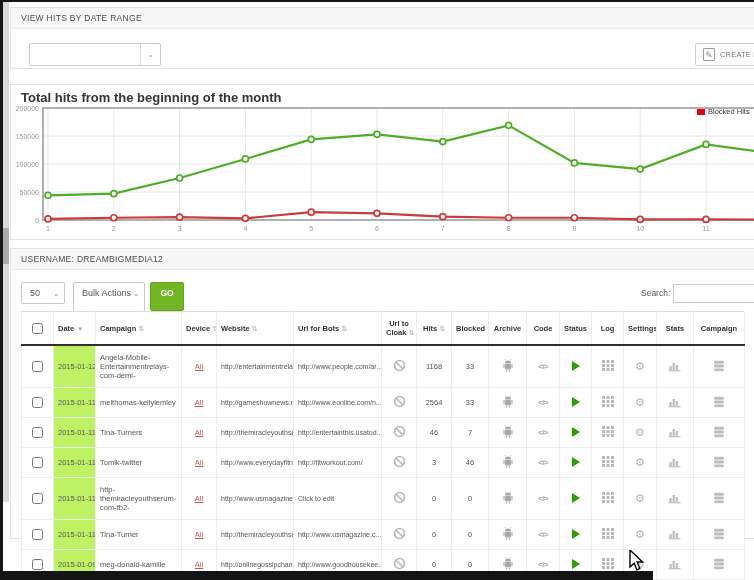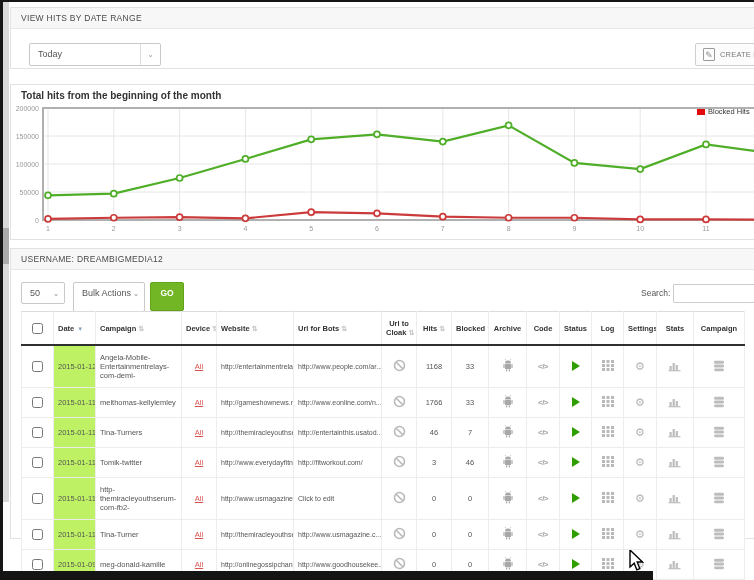--- a/index.html
+++ b/index.html
@@ -33,21 +33,21 @@
   #create-btn {
     position:absolute; left:684px; top:35px; width:150px; height:23px;
     border:1px solid #cfcfcf; border-radius:2px; background:#fcfcfc;
     font-size:7.5px; color:#777; line-height:21px; padding-left:24px; letter-spacing:.2px; white-space:nowrap;
   }
   #create-btn .pic { position:absolute; left:7px; top:4px; width:12px; height:13px; border:1px solid #9a9a9a; border-radius:1px;
     font-size:9px; line-height:12px; color:#8a8a8a; text-align:center; }
 
   
   #chart-panel { top:84px; height:156px; }
-  #chart-title { position:absolute; left:10px; top:5px; font-size:10px; font-weight:bold; color:#333; }
+  #chart-title { position:absolute; left:10px; top:5px; font-size:13px; font-weight:bold; color:#333; }
   #legend { position:absolute; left:686px; top:6px; display:flex; gap:8px; font-size:7.5px; color:#333; white-space:nowrap;margin-top:16px; }
   #legend .sw { display:inline-block; width:8px; height:8px; margin-right:3px; vertical-align:-1px; }
   #chart-svg { position:absolute; left:0; top:19px; }
 
   
   #table-panel { top:248px; height:291px; }
   .go-btn { position:absolute; left:139px; top:33px; width:34px; height:29px; background:#72b626; border:1px solid #62a31c;
     border-radius:2px; color:#fff; font-size:8.5px; font-weight:bold; text-align:center; line-height:20px; }
   #pagesize-select { left:10px; top:33px; width:44px; height:22px; }
   #bulk-select { left:62px; top:33px; width:72px; height:30px; }
@@ -73,21 +73,20 @@
 <body>
 
 <div class="top-edge"></div>
 <div class="left-edge"></div>
 <div class="left-track"></div>
 <div class="left-thumb"></div>
 
 <div class="panel" id="filter-panel">
   <div class="panel-head">VIEW HITS BY DATE RANGE</div>
   <div class="sel" id="date-range-select">
-    <span class="txt">Today</span>
     <span class="chev">⌄</span>
   </div>
   <div id="create-btn">
     <span class="pic">✎</span>
     <span>CREATE NEW CAMPAIGN</span>
   </div>
 </div>
 
 <div class="panel" id="chart-panel">
   <div id="chart-title">Total hits from the beginning of the month</div>
@@ -264,21 +263,21 @@
     <td class="center"><input type="checkbox" style=""></td>
     <td class="c-date">2015-01-11</td>
     <td>melthomas-kellylemley</td>
     <td class="center"><a class="all-link">All</a></td>
     <td class="c-url">http://gameshownews.net</td>
     <td class="c-url">http://www.eonline.com/n...</td>
     <td class="center"><svg width="13" height="13" viewBox="0 0 13 13">
               <circle cx="6.5" cy="6.5" r="5" fill="none" stroke="#b9b9b9" stroke-width="1.6"></circle>
               <line x1="3.2" y1="3.2" x2="9.8" y2="9.8" stroke="#b9b9b9" stroke-width="1.6"></line>
             </svg></td>
-    <td class="center">1766</td>
+    <td class="center">2564</td>
     <td class="center">33</td>
     <td class="center"><svg width="12" height="13" viewBox="0 0 12 13" fill="#a8a8a8">
               <path d="M3 4.6 a3 3.2 0 0 1 6 0 z"></path>
               <line x1="3.9" y1="1.4" x2="3.2" y2="0.3" stroke="#a8a8a8" stroke-width="0.8"></line>
               <line x1="8.1" y1="1.4" x2="8.8" y2="0.3" stroke="#a8a8a8" stroke-width="0.8"></line>
               <rect x="3" y="5" width="6" height="5.2" rx="0.8"></rect>
               <rect x="1.4" y="5" width="1.2" height="4" rx="0.6"></rect>
               <rect x="9.4" y="5" width="1.2" height="4" rx="0.6"></rect>
               <rect x="4" y="10.4" width="1.2" height="2.2" rx="0.6"></rect>
               <rect x="6.8" y="10.4" width="1.2" height="2.2" rx="0.6"></rect>

